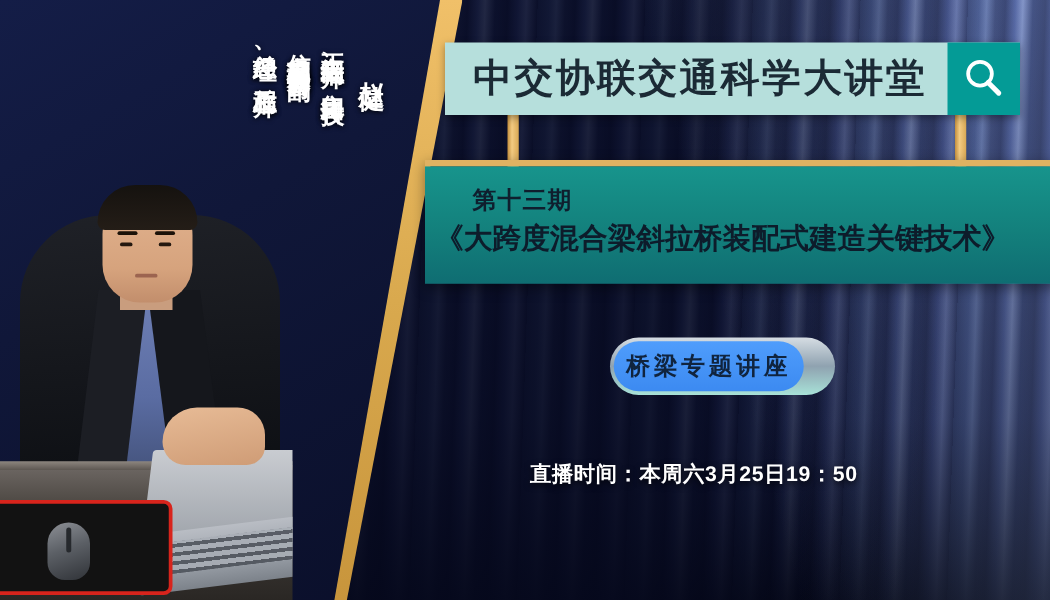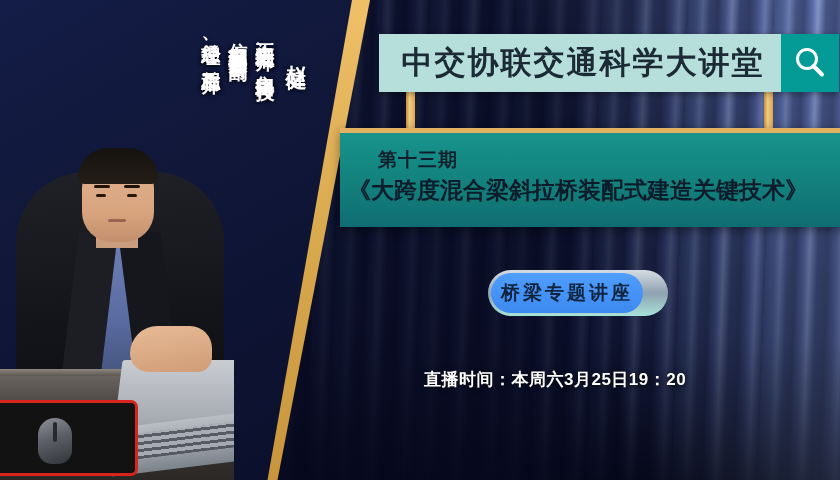--- a/index.html
+++ b/index.html
@@ -103,21 +103,21 @@
   .v-l2{right:589px;top:28px;font-size:19px;}
   .v-l3{right:616px;top:28px;font-size:19px;}
 
   
   .post{position:absolute;width:9px;
     background:linear-gradient(90deg,#c58f3c,#f3cb82 40%,#d9a854);}
   .post-a{left:406px;top:92px;height:48px;}
   .post-b{left:764px;top:92px;height:48px;}
 
   .titlebar{
-    position:absolute;left:379px;top:34px;width:460px;height:58px;
+    position:absolute;left:356px;top:34px;width:460px;height:58px;
     background:#b6dfdc;display:flex;align-items:center;
     box-shadow:0 2px 6px rgba(0,0,0,.35);
   }
   .title-text{
     flex:1;color:#1b2a35;font-size:31px;font-weight:bold;
     letter-spacing:2px;text-align:center;padding-left:6px;
   }
   .search-box{
     width:58px;height:58px;background:#049b96;
     display:flex;align-items:center;justify-content:center;flex:0 0 58px;
@@ -223,15 +223,15 @@
   <div class="sub-panel">
     <div class="sub-issue">第十三期</div>
     <div class="sub-title">《大跨度混合梁斜拉桥装配式建造关键技术》</div>
   </div>
 
   <div class="pill-inner"></div>
   <div class="pill-face">
     <span class="pill-label">桥梁专题讲座</span>
   </div>
 
-  <div class="info info-1">直播时间：本周六3月25日19：20</div>
+  <div class="info info-1">直播时间：本周六3月25日19：50</div>
 
 </div>
 
 </body></html>

